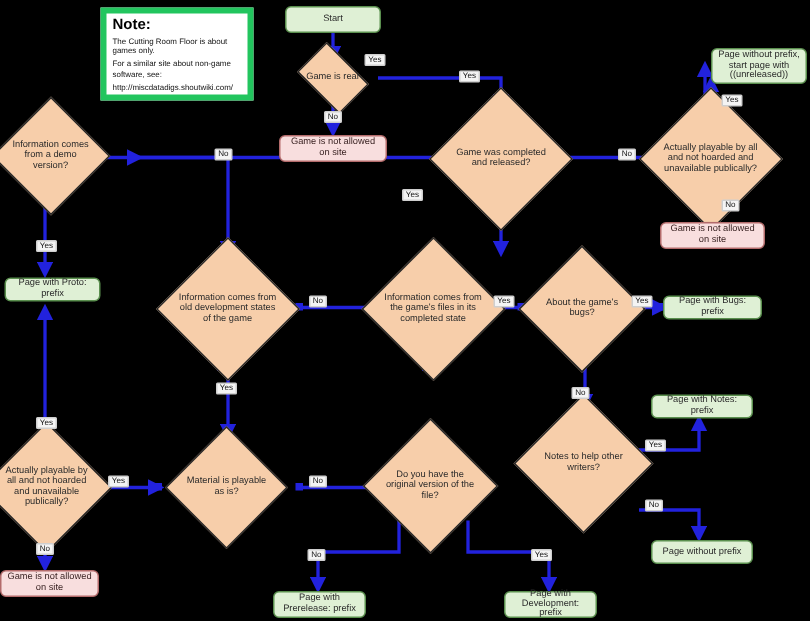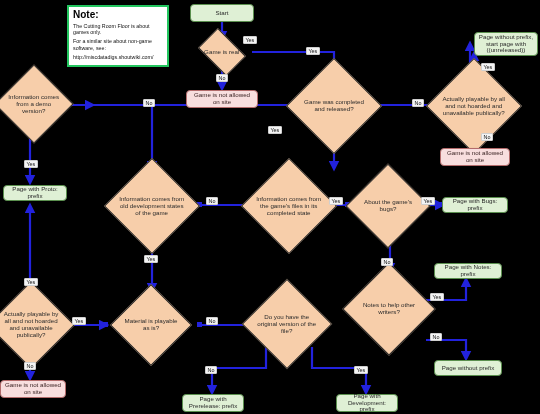--- a/index.html
+++ b/index.html
@@ -17,21 +17,21 @@
   
   .dia{background:#f7ceaa;border:1px solid #262626;transform:rotate(45deg);}
   .dia .txt{transform:rotate(-45deg);display:block;width:150%;font-size:6.2px;
             color:#2b2b2b;text-align:center;line-height:1.12;}
   .dia{display:flex;align-items:center;justify-content:center;}
 
   .elabel{position:absolute;background:#f4f4f4;border:0.5px solid #cfcfcf;color:#111;
           font-size:5.4px;line-height:1;padding:0.5px 1.5px;border-radius:1px;}
 
   #note{position:absolute;left:67px;top:5px;width:102px;height:62px;background:#fff;
-        border:2px solid #22c55e;padding:3px 4px;box-sizing:border-box;}
+        border:4px solid #22c55e;padding:3px 4px;box-sizing:border-box;}
   #note .ttl{font-size:10px;font-weight:bold;color:#000;line-height:1.05;margin:0 0 2px 0;}
   #note p{margin:0 0 3px 0;font-size:5.3px;color:#111;line-height:1.2;}
   #note .url{font-size:5.3px;color:#111;word-break:break-all;}
 </style>
 </head>
 <body>
 
 <div id="canvas">
 
   <svg id="wires" viewBox="0 0 540 414">

